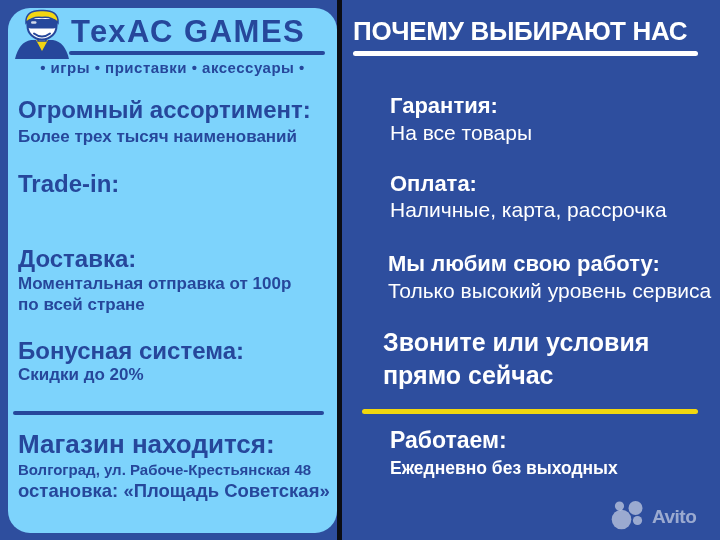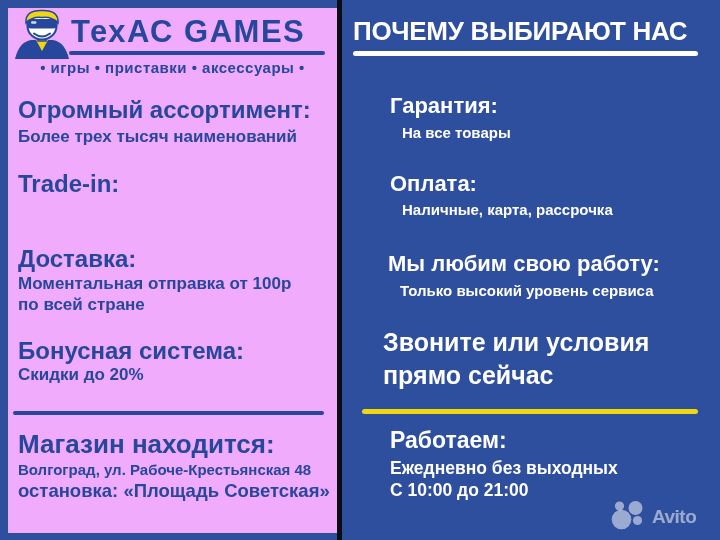--- a/index.html
+++ b/index.html
@@ -6,21 +6,22 @@
   .canvas{
     position:relative; width:720px; height:540px; overflow:hidden;
     background:#2e4e9e;
     font-family:"Liberation Sans", sans-serif;
     -webkit-font-smoothing:antialiased;
   }
   .abs{position:absolute;}
   
   .card{
     position:absolute; left:8px; top:8px; width:329px; height:525px;
-    background:#f0abfc;
+    background:#7dd3fc;
+    border-radius:22px;
   }
   .blue{color:#26479b;}
   .brand{
     left:63px; top:6px; font-size:31px; font-weight:bold;
     letter-spacing:1.5px; white-space:nowrap;
   }
   .brand-underline{
     left:61px; top:43px; width:256px; height:4px;
     background:#26479b; border-radius:2px;
   }
@@ -46,21 +47,21 @@
   .white{color:#ffffff;}
   .r-title{
     left:353px; top:16px; font-size:26px; font-weight:800;
     letter-spacing:-0.3px; white-space:nowrap;
   }
   .r-title-underline{
     left:353px; top:51px; width:345px; height:5px;
     background:#ffffff; border-radius:2.5px;
   }
   .r-head{left:390px; font-size:22px; font-weight:bold; white-space:nowrap;}
-  .r-body{left:390px; font-size:15px; font-weight:bold; line-height:21px; white-space:nowrap;margin-left:12px;}
+  .r-body{left:390px; font-size:21px; font-weight:normal; line-height:21px; white-space:nowrap;}
   .r-cta{
     left:383px; top:326px; font-size:25px; font-weight:bold;
     line-height:33px; white-space:nowrap;
   }
   .r-yellow-line{
     left:362px; top:409px; width:336px; height:5px;
     background:#f1d70e; border-radius:2.5px;
   }
   .sched-head{left:390px; top:427px; font-size:23px; font-weight:bold; white-space:nowrap;}
   .sched-body{left:390px; top:458px; font-size:17.5px; font-weight:bold; line-height:21.5px; white-space:nowrap;}
@@ -135,21 +136,20 @@
   <div class="abs r-cta white">
     <div>Звоните или условия</div>
     <div>прямо сейчас</div>
   </div>
 
   <div class="abs r-yellow-line"></div>
 
   <div class="abs sched-head white">Работаем:</div>
   <div class="abs sched-body white">
     <div>Ежедневно без выходных</div>
-    <div>С 10:00 до 21:00</div>
   </div>
 
   <div class="abs avito">
     <span style="display:inline-block;">
       <svg width="38" height="33" viewBox="0 0 38 33" fill="rgba(255,255,255,0.52)">
         <circle cx="9.5" cy="8" r="4.6"></circle>
         <circle cx="11.5" cy="21.5" r="9.8"></circle>
         <circle cx="25.5" cy="10" r="7"></circle>
         <circle cx="27.5" cy="22.5" r="4.6"></circle>
       </svg>

